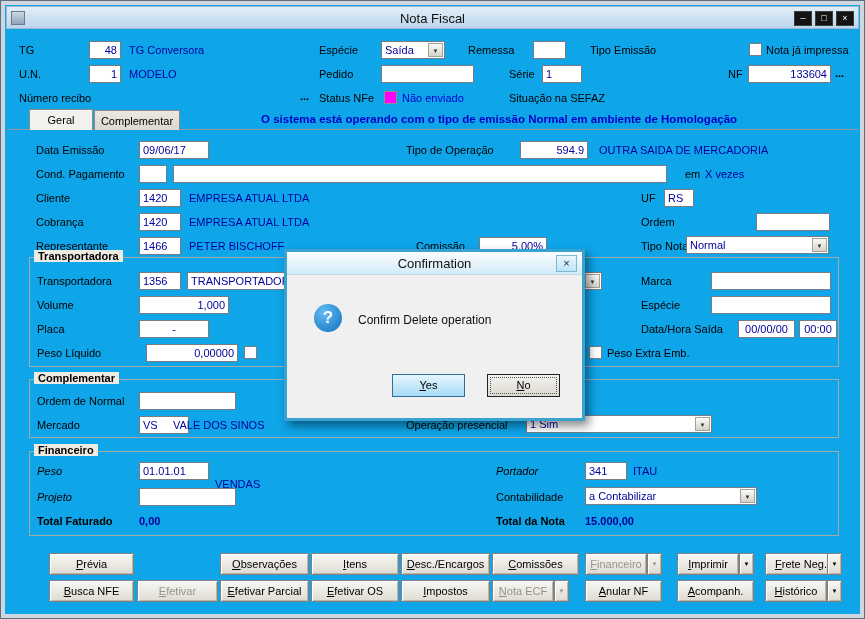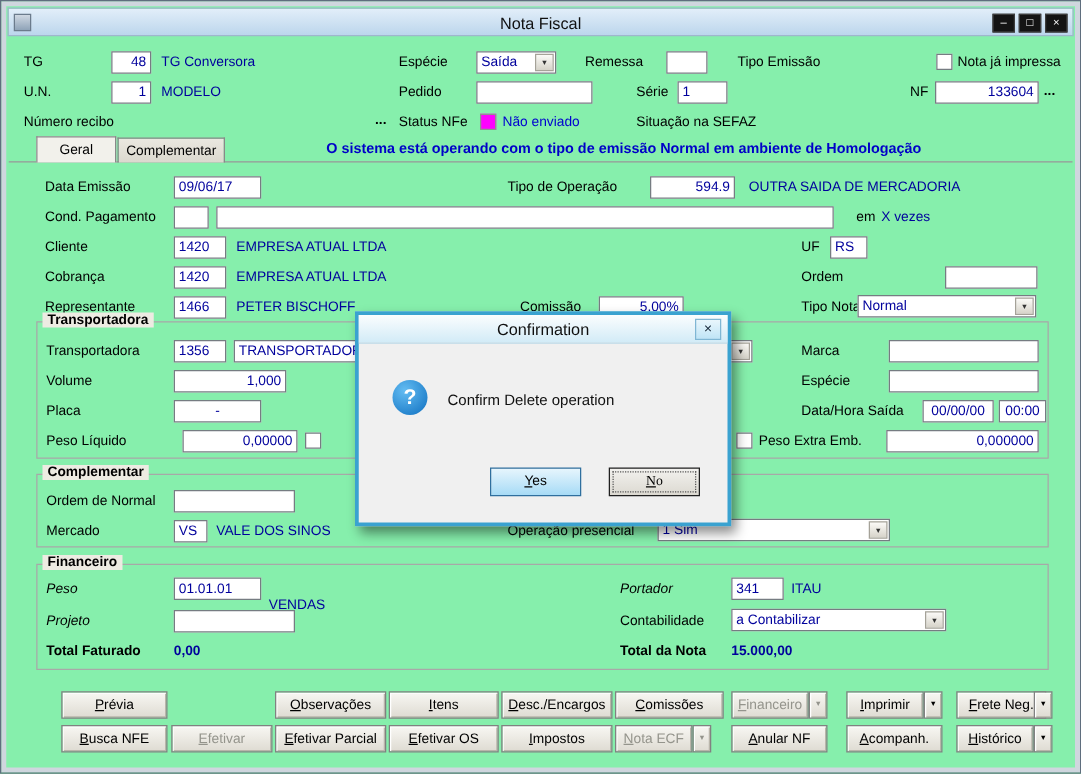--- a/index.html
+++ b/index.html
@@ -1,17 +1,17 @@
 <!DOCTYPE html>
 <html><head>
 <meta charset="utf-8">
 <style>
   * { margin:0; padding:0; box-sizing:border-box; }
   body { font-family:"Liberation Sans", sans-serif; background:#7a7a7a; }
-  #win { position:relative; width:865px; height:619px; background:#86efac;
+  #win { position:relative; width:865px; height:619px; background:#0ea5e9;
          border:1px solid #5f6e7e; box-shadow: inset 0 0 0 4px #CFD6DE; overflow:hidden; }
   
   #tbar { position:absolute; left:5px; top:5px; right:5px; height:23px;
           background:linear-gradient(#E2EEF9,#BCD6EC); border:1px solid #9FB6CC; }
   #title { position:absolute; left:0; right:0; top:4px; text-align:center; font-size:13px; color:#101010; }
   .appico { position:absolute; left:4px; top:4px; width:14px; height:14px;
             background:linear-gradient(#cfd8e2,#8fa3b8); border:1px solid #6b7b8c; }
   .wbtns { position:absolute; right:4px; top:4px; display:flex; }
   .wb { width:18px; height:15px; margin-left:3px; background:#141414; border:1px solid #3d3d3d;
         color:#fff; font-size:9px; line-height:13px; text-align:center; cursor:pointer; }
@@ -56,21 +56,21 @@
             font-size:11px; line-height:15px; text-align:center; color:#123; cursor:pointer; }
   #dicon { position:absolute; left:27px; top:52px; width:28px; height:28px; border-radius:50%;
            background:radial-gradient(circle at 35% 30%, #63BCF2, #0E6FC0);
            color:#fff; font-weight:bold; font-size:17px; text-align:center; line-height:28px; }
   #dmsg { position:absolute; left:71px; top:61px; font-size:12px; color:#101010; }
   .dbtn { position:absolute; top:122px; width:73px; height:23px; font-size:11px;
           text-align:center; line-height:21px; cursor:pointer; }
   .dbtn::first-letter { text-decoration:underline; }
   #dyes { left:105px; background:linear-gradient(#E6F5FD,#A7DBF6); border:1px solid #2F6F9E; }
   #dno  { left:200px; background:linear-gradient(#F2F1EE,#DCD9D1); border:1px solid #1f1f1f;
-          outline:1px dotted #555; outline-offset:-4px;font-family:Liberation Serif, serif; }
+          outline:1px dotted #555; outline-offset:-4px; }
 </style>
 </head>
 <body>
 
 <div id="win">
 
   <div id="tbar">
     <div class="appico"></div>
     <div id="title">Nota Fiscal</div>
     <div class="wbtns">
@@ -173,30 +173,29 @@
   <div class="fd ct" style="left:138px;top:319px;width:70px">-</div>
   <div class="lb" style="left:640px;top:322px">Data/Hora Saída</div>
   <div class="fd ct" style="left:737px;top:319px;width:57px">00/00/00</div>
   <div class="fd ct" style="left:798px;top:319px;width:38px">00:00</div>
 
   <div class="lb" style="left:36px;top:346px">Peso Líquido</div>
   <div class="fd rt" style="left:145px;top:343px;width:92px">0,00000</div>
   <div class="ck" style="left:243px;top:345px"></div>
   <div class="ck" style="left:588px;top:345px"></div>
   <div class="lb" style="left:606px;top:346px">Peso Extra Emb.</div>
-  <div class="fd rt" style="left:708px;top:343px;width:122px">0,000000</div>
 
   <div class="gp" style="left:28px;top:378px;width:810px;height:59px"></div>
   <div class="gpl" style="left:33px;top:371px">Complementar</div>
 
   <div class="lb" style="left:36px;top:394px">Ordem de Normal</div>
   <div class="fd" style="left:138px;top:391px;width:97px"></div>
 
   <div class="lb" style="left:36px;top:418px">Mercado</div>
-  <div class="fd" style="left:138px;top:415px;width:27px">VS</div>
+  <div class="fd" style="left:138px;top:415px;width:50px">VS</div>
   <div class="lb nv" style="left:172px;top:418px">VALE DOS SINOS</div>
   <div class="lb" style="left:405px;top:418px">Operação presencial</div>
   <div class="fd cb" style="left:525px;top:414px;width:186px">
     <span>1 Sim</span>
     <span class="ar">▼</span>
   </div>
 
   <div class="gp" style="left:28px;top:450px;width:810px;height:85px"></div>
   <div class="gpl" style="left:33px;top:443px">Financeiro</div>
 

